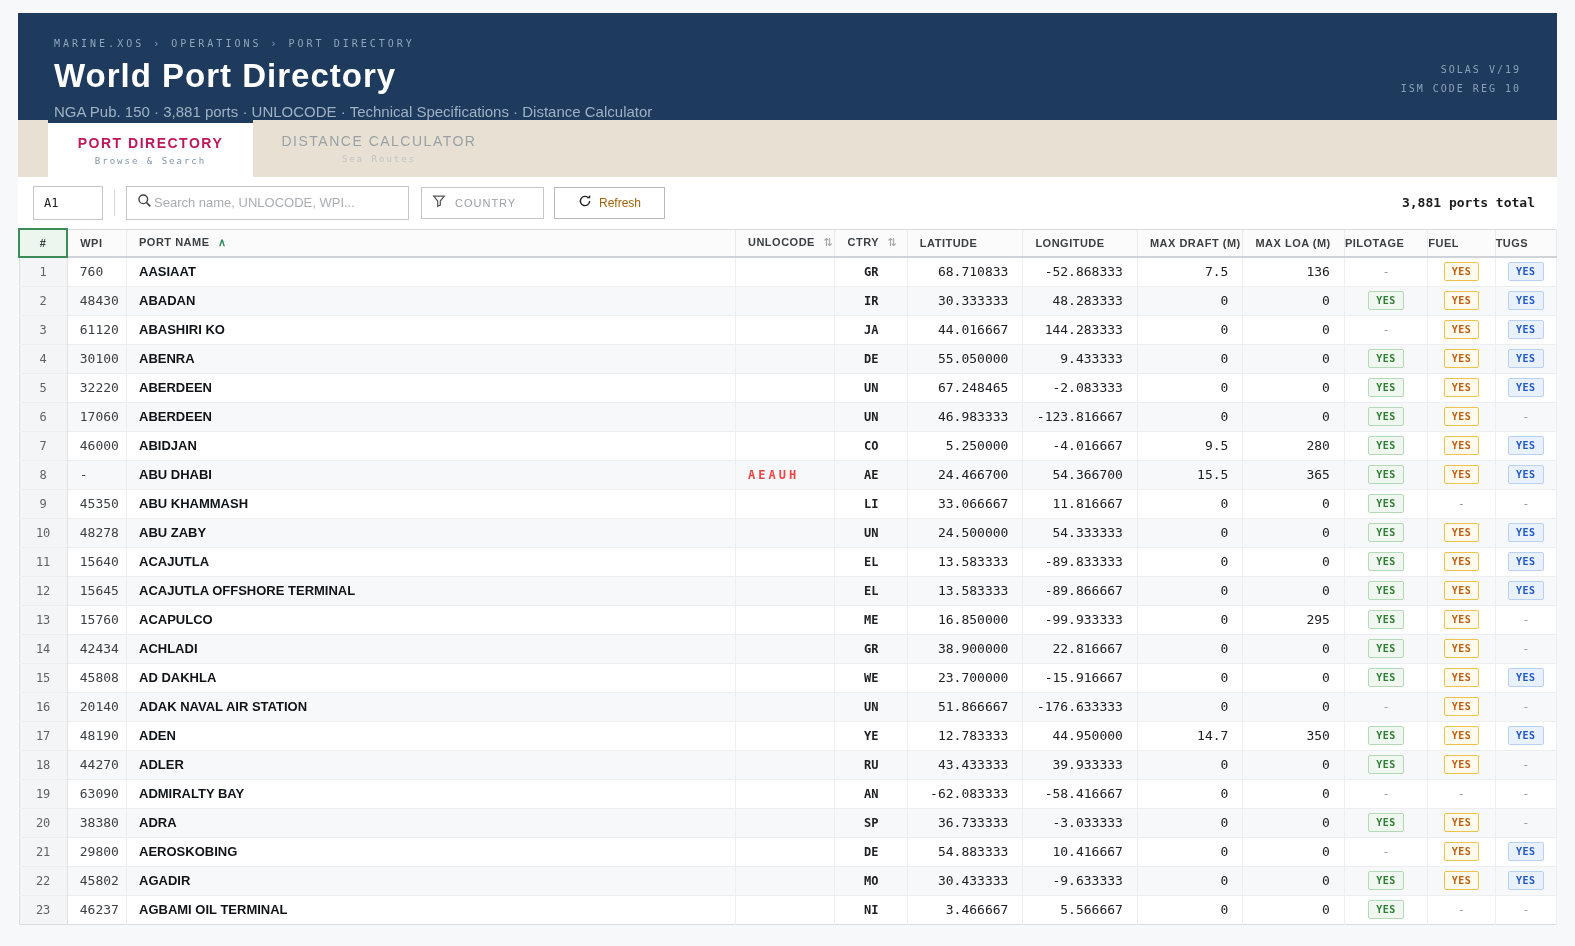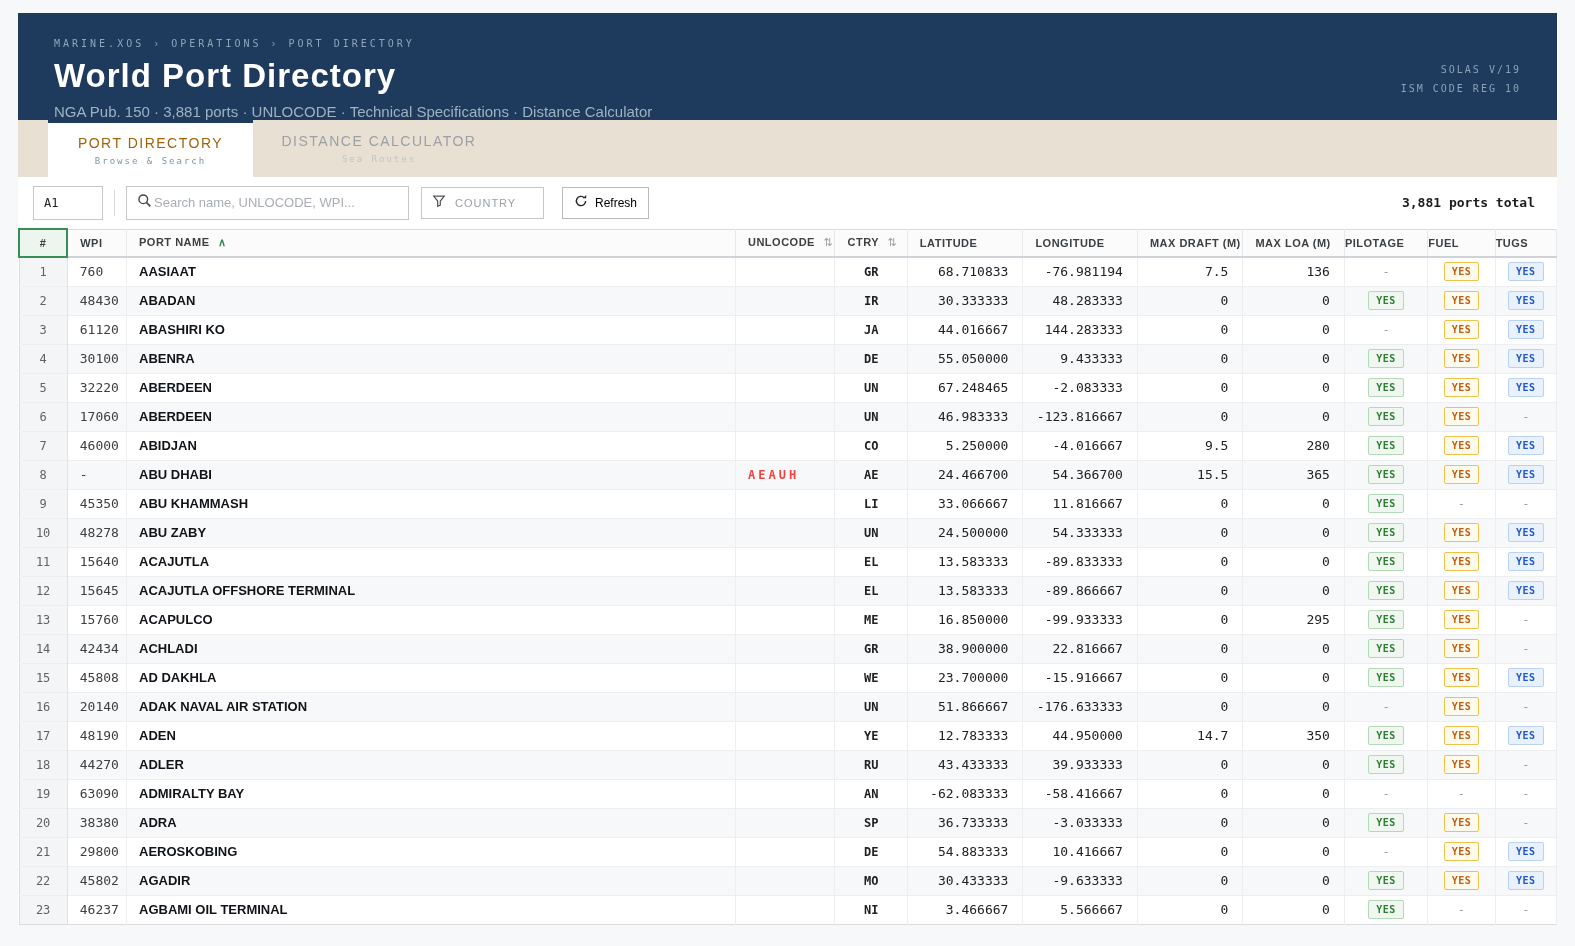--- a/index.html
+++ b/index.html
@@ -14,43 +14,43 @@
   .title { color: #ffffff; font-size: 33px; font-weight: bold; letter-spacing: 1px; line-height: 1.05; }
   .subtitle { color: #9fb2c4; font-size: 15px; margin-top: 9px; }
   .compliance { position: absolute; right: 36px; bottom: 22px; text-align: right;
     font-family: "DejaVu Sans Mono", monospace; font-size: 10px; letter-spacing: 2px;
     color: #8ba2ba; line-height: 1.9; }
 
   
   .tabstrip { background: #e8e1d3; height: 57px; display: flex; align-items: stretch; padding-left: 30px; }
   .tab { display: flex; flex-direction: column; align-items: center; justify-content: center; cursor: pointer; }
   .tab.active { background: #ffffff; border-top: 3px solid #1e3a5c; width: 205px; }
-  .tab.active .tab-label { color: #a16207; font-weight: normal; text-align: center; }
+  .tab.active .tab-label { color: #be185d; font-weight: bold; text-align: center; }
   .tab.active .tab-sub { color: #7d93a9; }
   .tab.inactive { width: 252px; }
   .tab-label { font-size: 14px; letter-spacing: 1.5px; color: #9aa0a6; }
   .tab-sub { font-family: "DejaVu Sans Mono", monospace; font-size: 9px; letter-spacing: 2px;
     color: #c0c4c8; margin-top: 5px; }
 
   
   .toolbar { background: #ffffff; height: 51px; display: flex; align-items: center; padding: 0 12px 0 15px; }
   .cellref { width: 70px; height: 34px; border: 1px solid #c6c6c6; background: #fff;
     font-family: "DejaVu Sans Mono", monospace; font-size: 12px; color: #222; padding: 0 10px; outline: none; }
   .vdivider { width: 1px; height: 26px; background: #d8d8d8; margin: 0 11px; }
   .searchbox { width: 283px; height: 34px; border: 1px solid #c6c6c6; background: #fff;
     display: flex; align-items: center; padding: 0 10px; gap: 2px; }
   .searchbox input { border: none; outline: none; flex: 1; font-size: 13px; color: #333;
     font-family: "Liberation Sans", sans-serif; }
   .searchbox input::placeholder { color: #a9adb2; }
   .countrybox { width: 123px; height: 32px; border: 1px solid #c6c6c6; background: #fff; margin-left: 12px;
     display: flex; align-items: center; padding: 8px 10px; gap: 9px; cursor: pointer; }
   .countrybox .country-label { font-size: 11px; letter-spacing: 1px; color: #9aa0a6; }
-  .refreshbtn { height: 32px; border: 1px solid #b9b9b9; background: #fff; margin-left: 18px;
-    display: flex; align-items: center; padding: 0 11px; gap: 7px; cursor: pointer;
-    font-size: 12px; color: #000000; font-family: "Liberation Sans", sans-serif; }
+  .refreshbtn { height: 32px; border: 1px solid #b9b9b9; background: #fff; margin-left: 10px;
+    display: flex; align-items: center; padding: 0 23px; gap: 7px; cursor: pointer;
+    font-size: 12px; color: #a16207; font-family: "Liberation Sans", sans-serif; }
   .toolbar-spacer { flex: 1; }
   .total-label { font-family: "DejaVu Sans Mono", monospace; font-weight: bold; font-size: 13px;
     color: #1c1c1c; padding-right: 10px; }
   .icon-svg { display: inline-block; }
 
   
   .table-wrap { background: #fff; }
   table { width: 100%; border-collapse: collapse; table-layout: fixed; background: #fff;
     border: 1px solid #d9dbdf; }
   thead th { height: 28px; background: #fbfbfc; border-bottom: 2px solid #cfd2d6;
@@ -183,21 +183,21 @@
         </tr>
       </thead>
       <tbody>
           <tr>
             <td class="c-num">1</td>
             <td class="c-wpi">760</td>
             <td class="c-name">AASIAAT</td>
             <td class="c-unlo"></td>
             <td class="c-ctry">GR</td>
             <td class="c-lat">68.710833</td>
-            <td class="c-lon">-76.981194</td>
+            <td class="c-lon">-52.868333</td>
             <td class="c-draft">7.5</td>
             <td class="c-loa">136</td>
             <td class="badge-cell"><span class="dash">-</span></td>
             <td class="badge-cell"><span class="badge badge-fuel">YES</span></td>
             <td class="badge-cell"><span class="badge badge-tugs">YES</span></td>
           </tr>
           <tr>
             <td class="c-num">2</td>
             <td class="c-wpi">48430</td>
             <td class="c-name">ABADAN</td>

